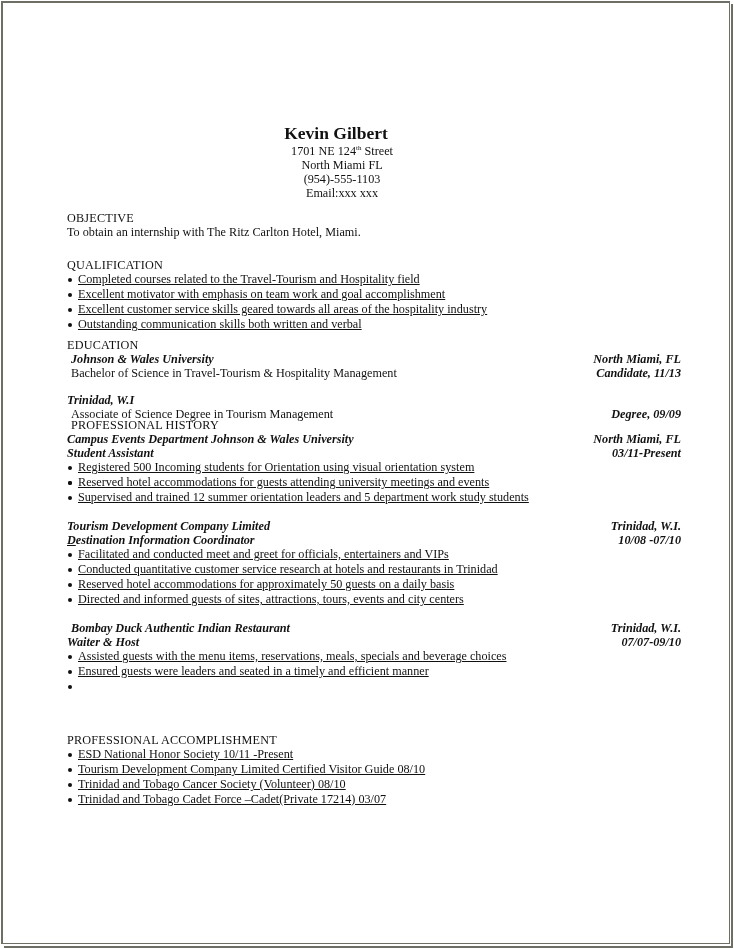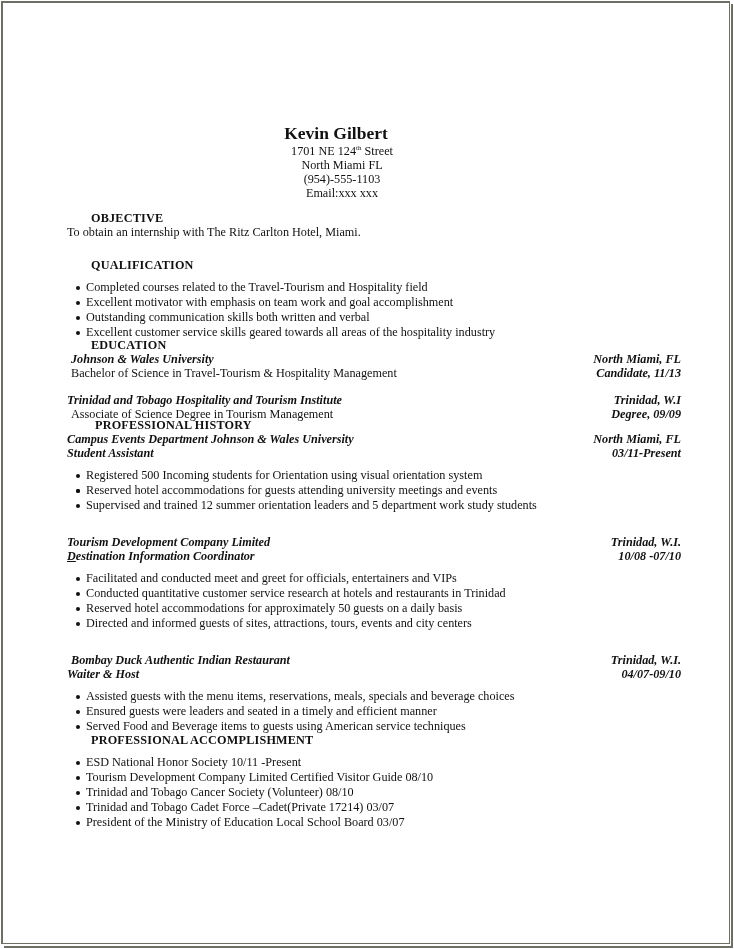--- a/index.html
+++ b/index.html
@@ -67,30 +67,30 @@
       font-size: 7px;
       line-height: 0;
       vertical-align: 5px;
     }
     .section {
       position: absolute;
       left: 67px;
       width: 614px;
     }
     .section-title {
-      font-weight: bold;
+      font-weight: normal;
       font-size: 12.2px;
       line-height: 14px;
       letter-spacing: 0.2px;
-      margin-left: 24px;
     }
     .bullets {
-      margin: 8px;
+      margin: 0;
       padding: 0;
       list-style: none;
+      text-decoration: underline;
     }
     .bullets li {
       position: relative;
       padding-left: 11px;
       line-height: 15px;
       white-space: nowrap;
     }
     .bullets li .dot {
       position: absolute;
       left: 1px;
@@ -141,38 +141,37 @@
   <div class="section" style="top:211px;">
     <div class="section-title">OBJECTIVE</div>
     <div style="line-height:14px;">To obtain an internship with The Ritz Carlton Hotel, Miami.</div>
   </div>
 
   <div class="section" style="top:258px;">
     <div class="section-title">QUALIFICATION</div>
     <ul class="bullets">
       <li><span class="dot"></span><span>Completed courses related to the Travel-Tourism and Hospitality field</span></li>
       <li><span class="dot"></span><span>Excellent motivator with emphasis on team work and goal accomplishment</span></li>
+      <li><span class="dot"></span><span>Excellent customer service skills geared towards all areas of the hospitality industry</span></li>
       <li><span class="dot"></span><span>Outstanding communication skills both written and verbal</span></li>
-      <li><span class="dot"></span><span>Excellent customer service skills geared towards all areas of the hospitality industry</span></li>
     </ul>
   </div>
 
   <div class="section" style="top:338px;">
     <div class="section-title">EDUCATION</div>
     <div class="row">
       <span class="bi indent3">Johnson &amp; Wales University</span>
       <span class="bi right">North Miami, FL</span>
     </div>
     <div class="row">
       <span class="indent3">Bachelor of Science in Travel-Tourism &amp; Hospitality Management</span>
       <span class="bi right">Candidate, 11/13</span>
     </div>
     <div style="height:13px;"></div>
     <div class="row">
-      <span class="bi">Trinidad and Tobago Hospitality and Tourism Institute</span>
       <span class="bi right">Trinidad, W.I</span>
     </div>
     <div class="row">
       <span class="indent3">Associate of Science Degree in Tourism Management</span>
       <span class="bi right">Degree, 09/09</span>
     </div>
   </div>
 
   <div class="section" style="top:418px;">
     <div class="section-title indent3">PROFESSIONAL HISTORY</div>
@@ -210,33 +209,32 @@
     </ul>
 
     <div style="height:14px;"></div>
 
     <div class="row">
       <span class="bi indent3">Bombay Duck Authentic Indian Restaurant</span>
       <span class="bi right">Trinidad, W.I.</span>
     </div>
     <div class="row">
       <span class="bi">Waiter &amp; Host</span>
-      <span class="b right">04/07-09/10</span>
+      <span class="b right">07/07-09/10</span>
     </div>
     <ul class="bullets">
       <li><span class="dot"></span><span>Assisted guests with the menu items, reservations, meals, specials and beverage choices</span></li>
       <li><span class="dot"></span><span>Ensured guests were leaders and seated in a timely and efficient manner</span></li>
-      <li><span class="dot"></span><span>Served Food and Beverage items to guests using American service techniques</span></li>
+      <li><span class="dot"></span></li>
     </ul>
   </div>
 
   <div class="section" style="top:733px;">
     <div class="section-title">PROFESSIONAL ACCOMPLISHMENT</div>
     <ul class="bullets">
       <li><span class="dot"></span><span>ESD National Honor Society 10/11 -Present</span></li>
       <li><span class="dot"></span><span>Tourism Development Company Limited Certified Visitor Guide  08/10</span></li>
       <li><span class="dot"></span><span>Trinidad and Tobago Cancer Society (Volunteer) 08/10</span></li>
       <li><span class="dot"></span><span>Trinidad and Tobago Cadet Force –Cadet(Private 17214) 03/07</span></li>
-      <li><span class="dot"></span><span>President of the Ministry of Education Local School Board  03/07</span></li>
     </ul>
   </div>
 
 </div>
 
 </body></html>

